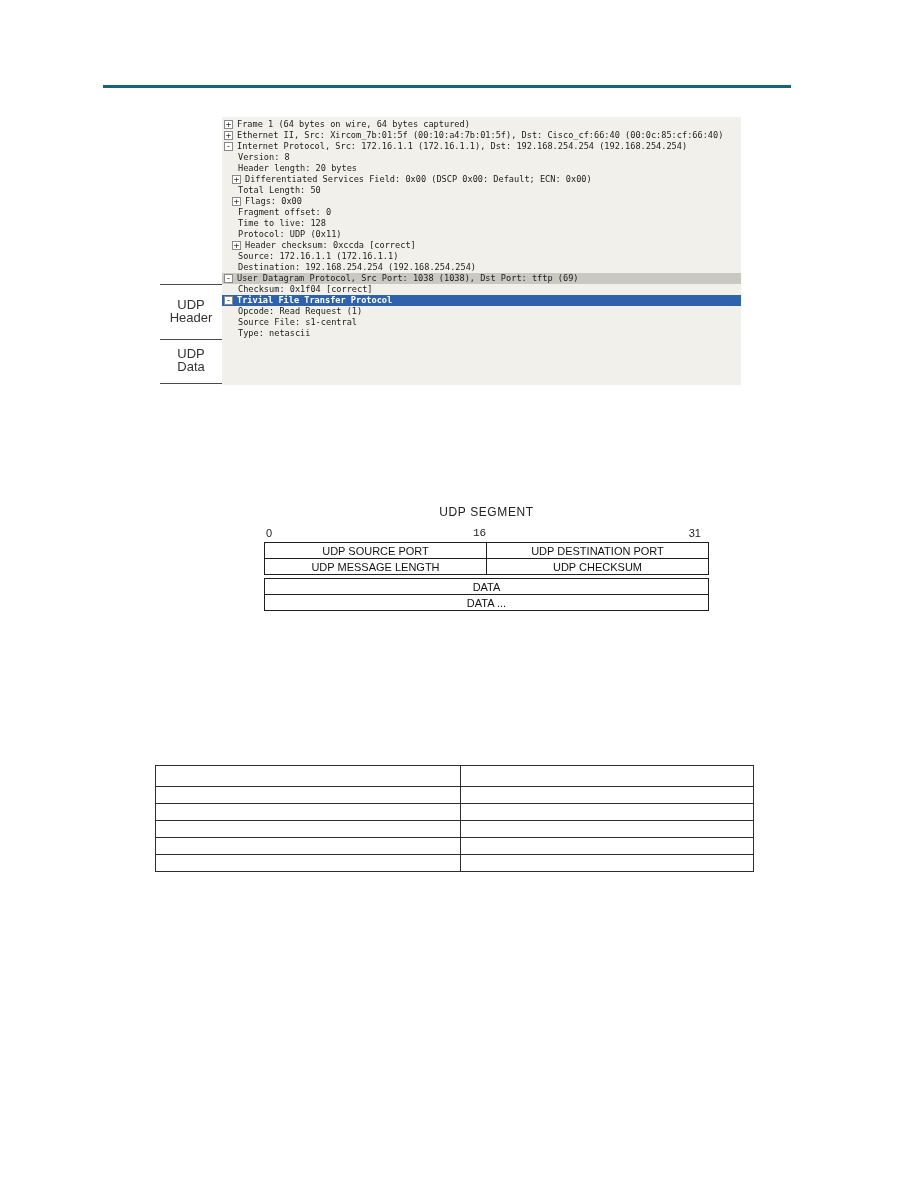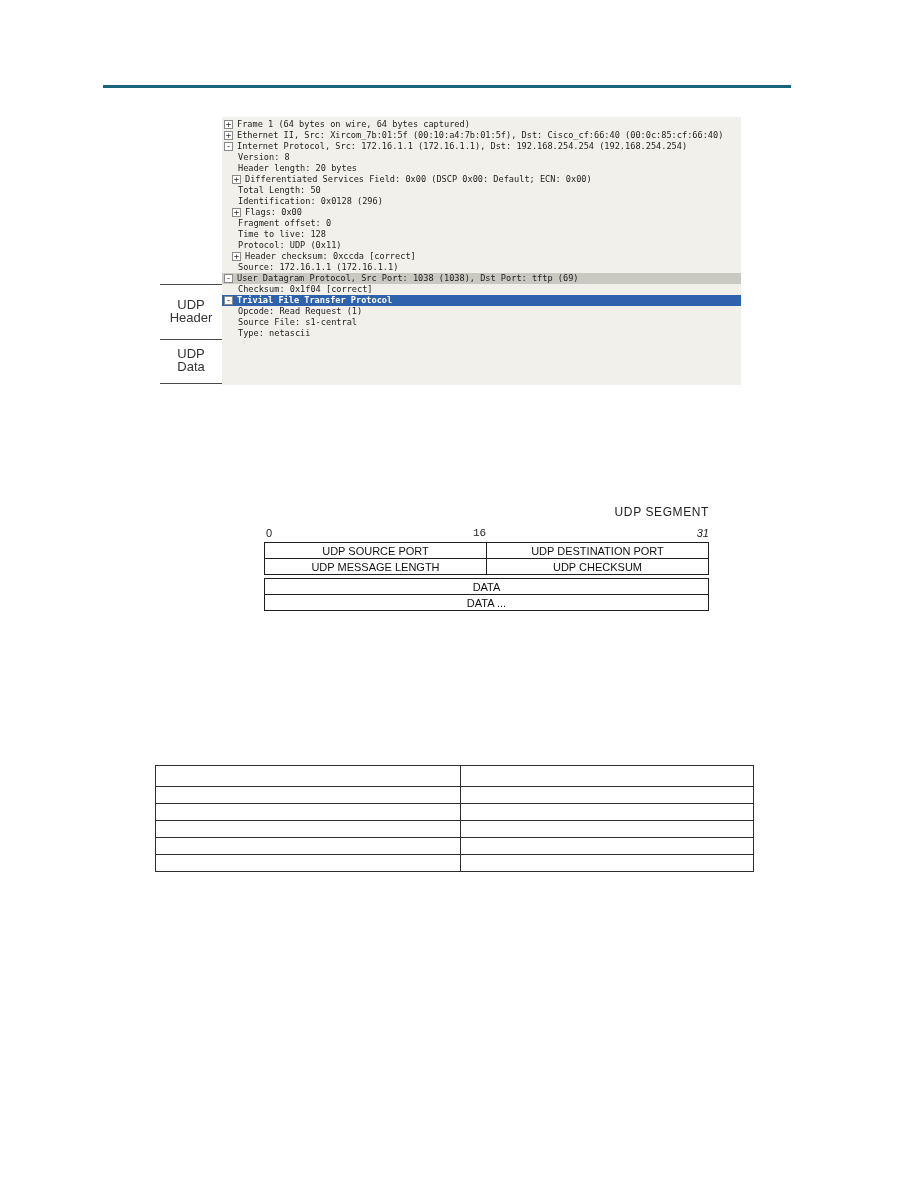--- a/index.html
+++ b/index.html
@@ -44,25 +44,25 @@
     border:1px solid #8a8a8a; background:#fff; color:#333;
     font-size:9px; line-height:7px; text-align:center;
     font-family:"DejaVu Sans Mono", monospace;
   }
   .hl-gray { background: var(--band, #c9c8c1); }
   .hl-blue { background: var(--sel, #2f62ad); color:#ffffff; font-weight:bold; }
   .hl-blue .expander { color:#333; font-weight:normal; }
 
   
   .segment { position:absolute; left:264px; top:505px; width:445px; }
-  .segment-title { text-align:right; font-size:12px; letter-spacing:0.6px; color:#222; margin-bottom:8px; }
+  .segment-title { text-align:center; font-size:12px; letter-spacing:0.6px; color:#222; margin-bottom:8px; }
   .bit-row { position:relative; height:15px; font-size:11px; color:#222; }
   .bit-0  { position:absolute; left:2px; top:0; }
   .bit-16 { position:absolute; left:209px; top:0;font-family:Liberation Mono, monospace; }
-  .bit-31 { position:absolute; right:0; top:0;font-style:italic; }
+  .bit-31 { position:absolute; right:8px; top:0; }
   table.seg { width:100%; border-collapse:collapse; table-layout:fixed; }
   table.seg td {
     border:1px solid #1f1f1f; height:16px; text-align:center;
     font-size:11px; color:#111; padding:0;
   }
   .seg-gap { height:3px; }
 
   
   table.answer { position:absolute; left:155px; top:765px; width:599px; border-collapse:collapse; table-layout:fixed; }
   table.answer td { border:1px solid #2e2e2e; height:17px; }
@@ -105,42 +105,42 @@
         <div class="cap-row indent1 no-icon">
           <span>Header length: 20 bytes</span>
         </div>
         <div class="cap-row indent1">
           <span class="expander">+</span>
           <span>Differentiated Services Field: 0x00 (DSCP 0x00: Default; ECN: 0x00)</span>
         </div>
         <div class="cap-row indent1 no-icon">
           <span>Total Length: 50</span>
         </div>
-        <div class="cap-row indent1 no-icon">
-          <span>Identification: 0x0128 (296)</span>
-        </div>
         <div class="cap-row indent1">
           <span class="expander">+</span>
           <span>Flags: 0x00</span>
         </div>
         <div class="cap-row indent1 no-icon">
           <span>Fragment offset: 0</span>
         </div>
         <div class="cap-row indent1 no-icon">
           <span>Time to live: 128</span>
         </div>
         <div class="cap-row indent1 no-icon">
           <span>Protocol: UDP (0x11)</span>
         </div>
         <div class="cap-row indent1">
           <span class="expander">+</span>
           <span>Header checksum: 0xccda [correct]</span>
         </div>
         <div class="cap-row indent1 no-icon">
           <span>Source: 172.16.1.1 (172.16.1.1)</span>
+        </div>
+        <div class="cap-row indent1 no-icon">
+          <span>Destination: 192.168.254.254 (192.168.254.254)</span>
         </div>
         <div class="cap-row indent0 hl-gray">
           <span class="expander">-</span>
           <span>User Datagram Protocol, Src Port: 1038 (1038), Dst Port: tftp (69)</span>
         </div>
         <div class="cap-row indent1 no-icon">
           <span>Checksum: 0x1f04 [correct]</span>
         </div>
         <div class="cap-row indent0 hl-blue">
           <span class="expander">-</span>

